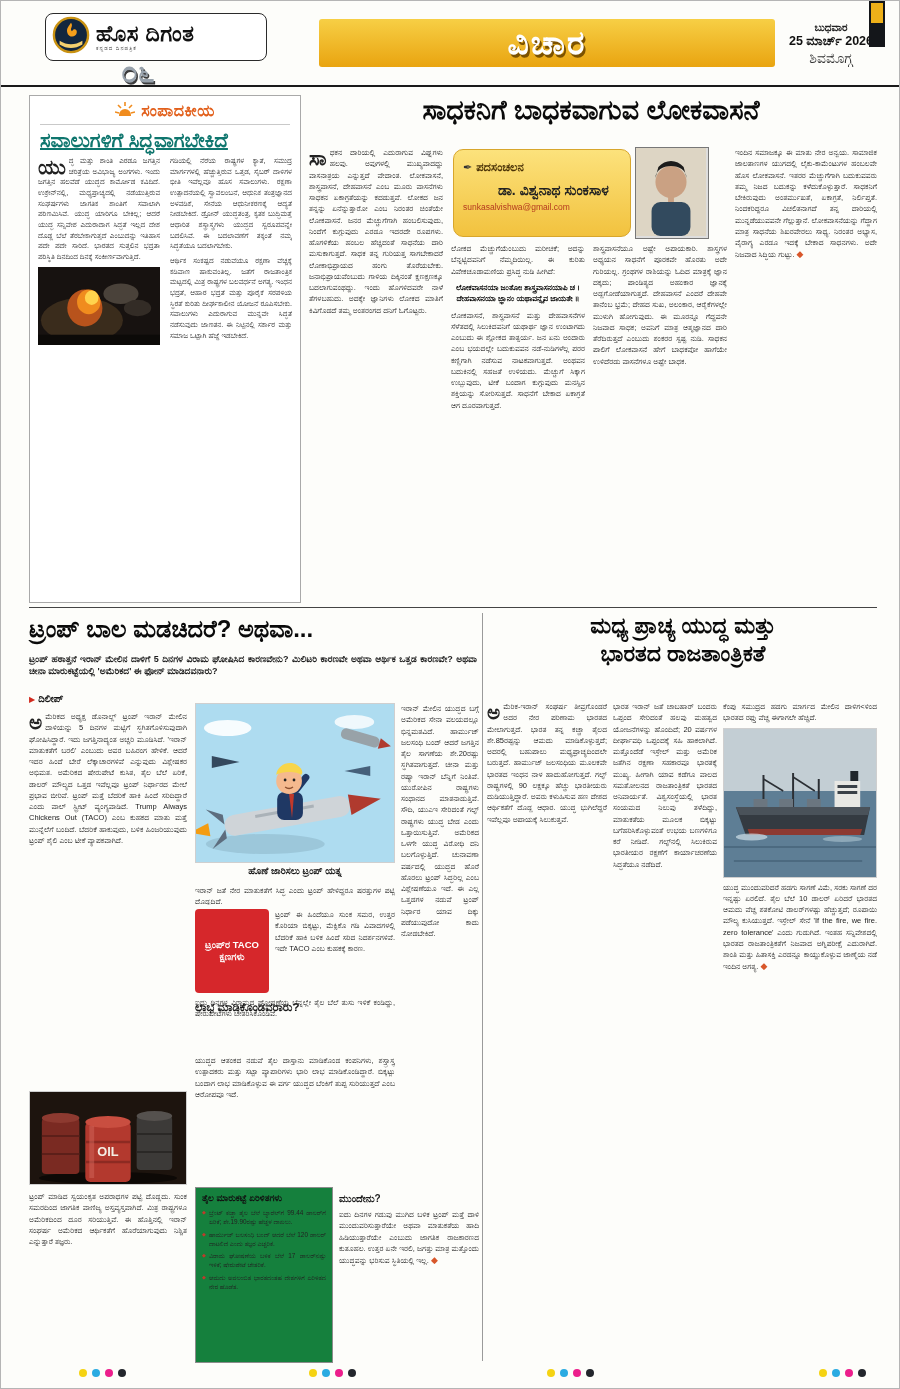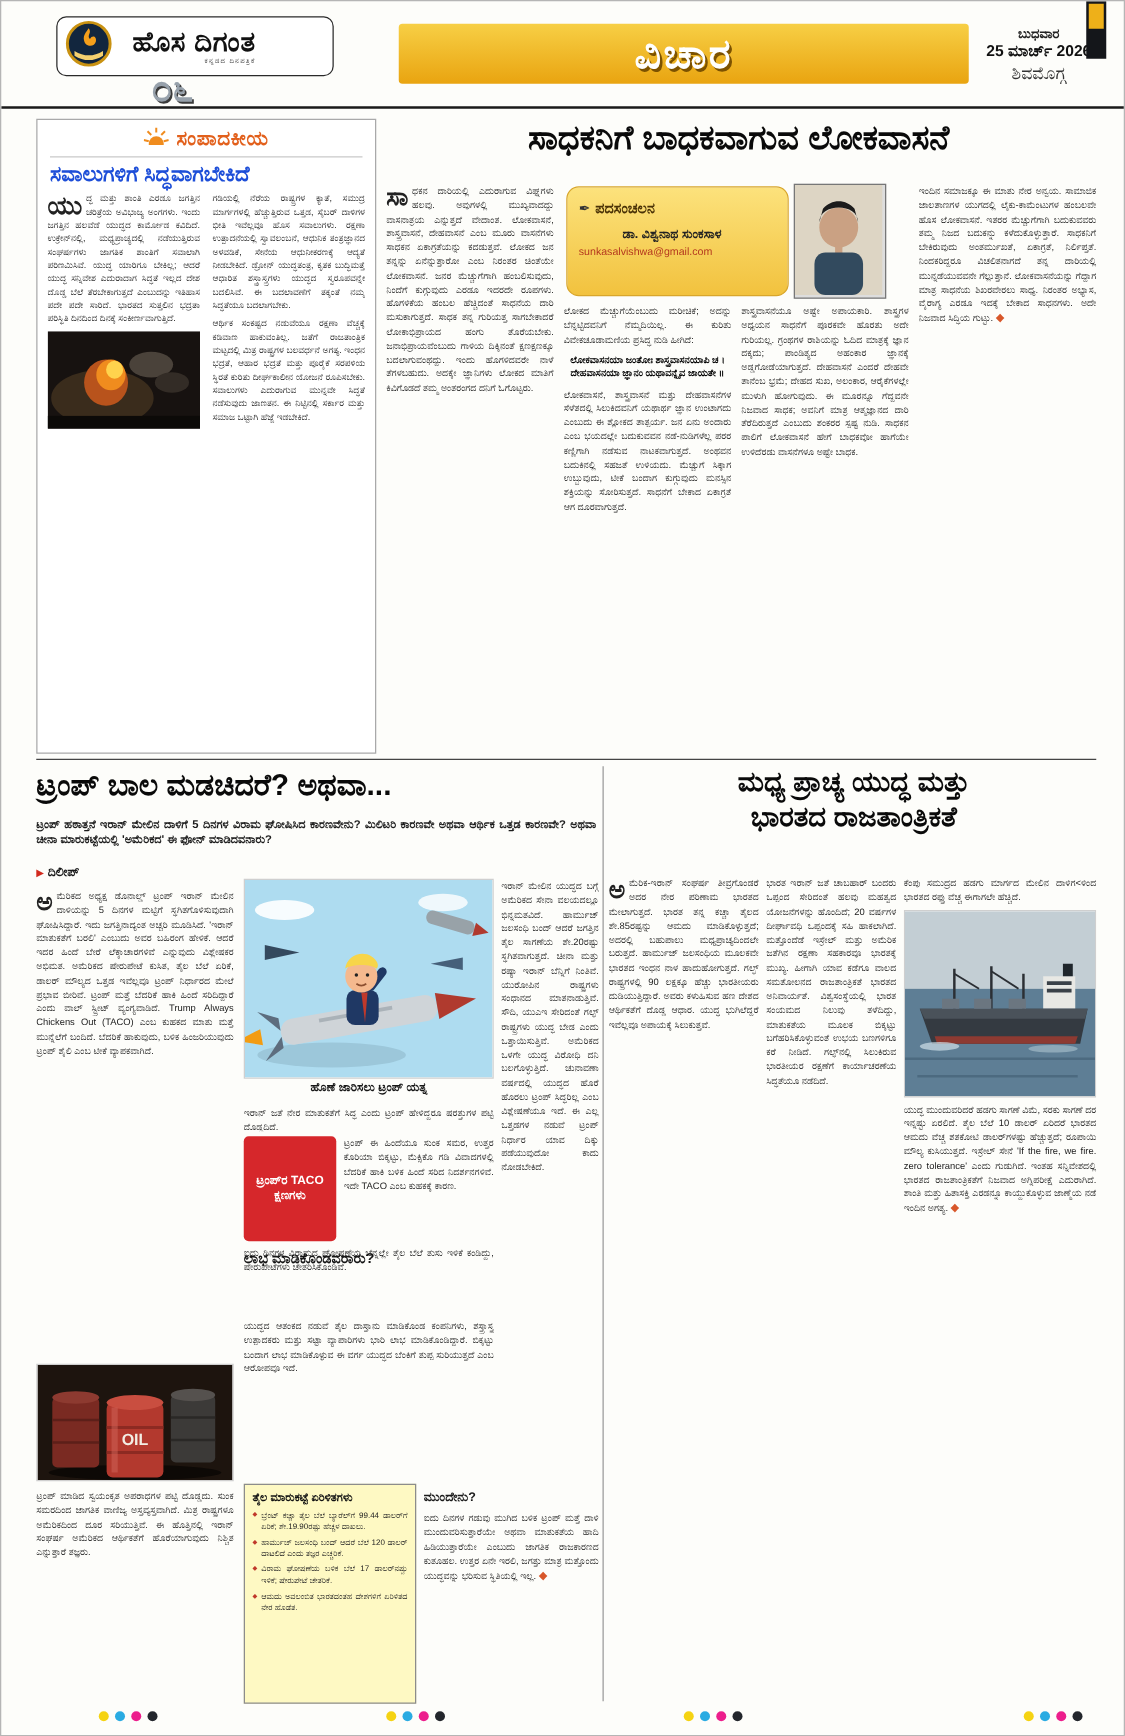--- a/index.html
+++ b/index.html
@@ -4,62 +4,62 @@
 <style>
   html,body{margin:0;padding:0;background:#c9c9c9;}
   .page{position:relative;width:900px;height:1389px;background:#fdfdfa;
         font-family:"Liberation Sans","DejaVu Sans",sans-serif;color:#161616;
         overflow:hidden;border:1px solid #b5b5b5;box-sizing:border-box;}
   .abs{position:absolute;}
   p{margin:0 0 4px 0;}
   
   .masthead-box{left:44px;top:12px;width:222px;height:48px;border:1.5px solid #2a2a2a;
     border-radius:8px;display:flex;align-items:center;padding:2px 6px;box-sizing:border-box;background:#fff;}
-  .masthead-txt{margin-left:16px;text-align:right;}
+  .masthead-txt{margin-left:6px;text-align:left;}
   .masthead-title{font-size:22px;font-weight:800;color:#111;line-height:1.05;letter-spacing:.5px;}
   .masthead-tag{font-size:5.5px;color:#333;letter-spacing:1px;}
   .page-number{left:120px;top:54px;font-size:30px;font-weight:800;color:#97a1ab;
     text-shadow:1.5px 1.5px 0 #3b3b3b;}
   .banner{left:318px;top:18px;width:456px;height:48px;border-radius:3px;
     background:linear-gradient(180deg,#f7cf45,#e9a410);display:flex;align-items:center;justify-content:center;}
   .banner-title{font-size:33px;font-weight:800;color:#fff;letter-spacing:2px;
     text-shadow:2px 2.5px 0 #7c5200;}
   .dateblock{left:782px;top:20px;width:96px;text-align:center;line-height:1.25;}
   .day{font-size:10.5px;font-weight:800;color:#222;}
   .date{font-size:12.5px;font-weight:800;color:#111;}
   .edition{font-size:14px;color:#333;}
   .corner-mark{left:868px;top:0;width:16px;height:46px;background:#14161a;}
   .corner-inner{position:absolute;left:2px;top:2px;width:12px;height:20px;}
   .header-rule{left:0;top:84px;width:900px;height:2px;background:#1a1a1a;}
   
   .ed-box{left:28px;top:94px;width:272px;height:508px;border:1px solid #a9a9a9;box-sizing:border-box;background:#fff;}
   .ed-head{display:flex;justify-content:center;align-items:center;gap:6px;padding-top:6px;}
   .ed-label{font-size:16px;font-weight:800;color:#e2601c;letter-spacing:.5px;}
   .ed-rule{margin:4px 10px 2px;border-top:1px solid #c9c9c9;}
-  .ed-headline{font-size:17px;font-weight:800;padding:2px 10px 4px;color:#1d4ed8;}
+  .ed-headline{font-size:20px;font-weight:800;padding:2px 10px 4px;color:#0f766e;text-decoration:underline;}
   .ed-body{margin:0 8px;height:430px;column-count:2;column-gap:10px;font-size:7.2px;
     line-height:1.48;text-align:justify;overflow:hidden;color:#1b1b1b;}
   .ed-photo{width:100%;height:78px;margin:3px 0;}
   
   .dropcap{float:left;font-size:20px;line-height:1;font-weight:800;margin:1px 3px 0 0;color:#222;}
   .col{position:absolute;font-size:7.5px;line-height:1.5;text-align:justify;overflow:hidden;
     color:#1b1b1b;box-sizing:border-box;}
   .endmark{color:#d8572a;font-size:9px;}
   
   .lead-headline{left:302px;top:94px;width:576px;text-align:center;font-size:27px;font-weight:800;color:#0a0a0a;}
   .lead-c1{left:308px;top:146px;width:134px;height:456px;}
   .lead-c2{left:450px;top:146px;width:134px;height:456px;padding-top:96px;}
   .lead-c3{left:592px;top:146px;width:134px;height:456px;padding-top:96px;}
   .lead-c4{left:734px;top:146px;width:142px;height:456px;}
   .verse{font-weight:800;text-align:center;font-size:7.6px;margin:5px 2px;color:#000;}
   .author-box{left:452px;top:148px;width:178px;height:88px;background:linear-gradient(180deg,#fce27c,#f2c23e);
     border:1px solid #d8a62c;border-radius:10px;padding:7px 9px;box-sizing:border-box;}
   .col-label{font-size:11.5px;font-weight:700;color:#4a3206;}
   .pen{font-size:11px;color:#333;margin-right:4px;}
-  .author-name{font-size:10px;font-weight:800;margin-top:7px;color:#222;padding-left:35px;}
+  .author-name{font-size:14px;font-weight:800;margin-top:7px;color:#222;padding-left:35px;}
   .author-email{font-size:8.5px;color:#b5391f;margin-top:3px;}
   .author-photo{left:634px;top:146px;width:72px;height:90px;border:1px solid #777;background:#ddd;}
   
   .hdiv{left:28px;top:606px;width:848px;height:1px;background:#444;}
   .vdiv{left:481px;top:612px;width:1px;height:748px;background:#9a9a9a;}
   
   .tr-headline{left:28px;top:614px;width:450px;font-size:24px;font-weight:800;color:#0a0a0a;}
   .tr-standfirst{left:28px;top:652px;width:448px;font-size:9px;font-weight:700;line-height:1.35;color:#1c1c1c;text-align:justify;}
   .tr-byline{left:28px;top:692px;font-size:10px;font-weight:800;}
   .marker{color:#d22a1e;font-size:8px;margin-right:3px;}
@@ -70,21 +70,21 @@
   .tr-mid1{left:194px;top:884px;width:200px;height:20px;}
   .taco-box{left:194px;top:908px;width:74px;height:84px;border-radius:4px;color:#fff;
     display:flex;align-items:center;justify-content:center;text-align:center;
     font-size:9.5px;font-weight:800;line-height:1.3;padding:4px;box-sizing:border-box;}
   .taco-text{left:274px;top:908px;width:120px;height:84px;}
   .tr-mid2{left:194px;top:996px;width:200px;height:36px;}
   .tr-profit{left:194px;top:1000px;width:200px;font-size:11.5px;font-weight:800;}
   .tr-mid3{left:194px;top:1054px;width:200px;height:128px;}
   .oil-photo{left:28px;top:1090px;width:158px;height:94px;border:1px solid #cfcfcf;box-sizing:border-box;}
   .tr-leftbottom{left:28px;top:1190px;width:158px;height:170px;}
-  .oil-box{left:194px;top:1186px;width:138px;height:176px;background:#fef9c3;border:1px solid #8c8c8c;
+  .oil-box{left:194px;top:1186px;width:138px;height:176px;background:#15803d;border:1px solid #8c8c8c;
     padding:5px 6px;box-sizing:border-box;}
   .oil-title{font-size:9px;font-weight:800;margin-bottom:4px;color:#111;}
   .oil-item{font-size:6.4px;line-height:1.45;text-align:justify;margin-bottom:3px;
     padding-left:7px;position:relative;color:#222;}
   .oil-item::before{content:"◆";position:absolute;left:0;top:1px;color:#c0392b;font-size:5px;}
   .tr-more{left:338px;top:1190px;width:140px;height:170px;}
   .tr-morehead{font-size:10px;font-weight:800;margin-bottom:3px;}
   
   .me-h1{left:486px;top:612px;width:392px;text-align:center;font-size:22px;font-weight:800;line-height:1.15;color:#0a0a0a;}
   .me-h2{left:486px;top:640px;width:392px;text-align:center;font-size:22px;font-weight:800;color:#0a0a0a;}

